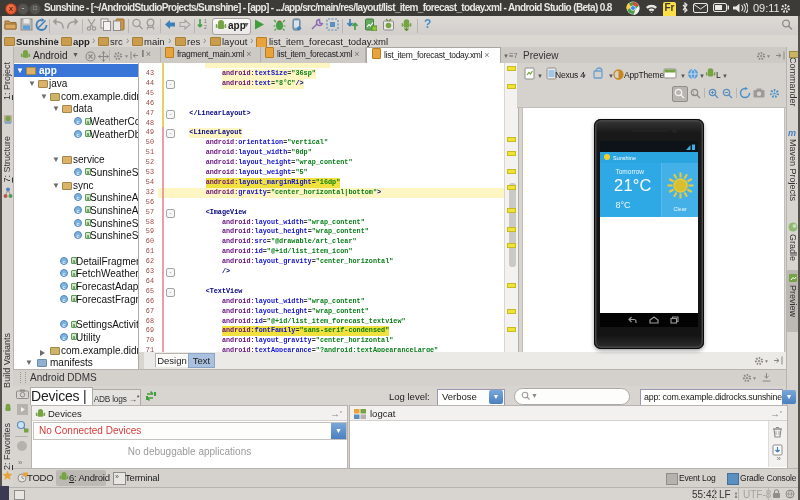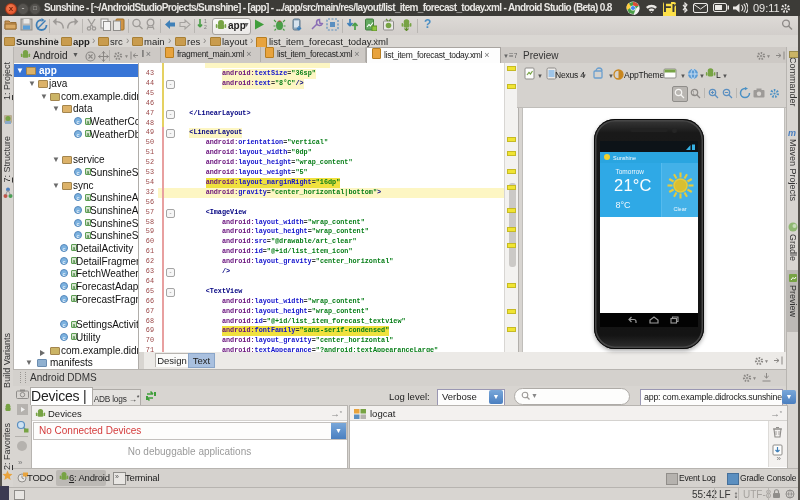--- a/index.html
+++ b/index.html
@@ -60,21 +60,21 @@
 
 #dtbar{left:144px;top:352px;width:373px;height:17px;background:#eceae7;border-bottom:1px solid #b7b4b0}
 .dtab{top:352.5px;height:13px;line-height:13px;font-size:9.5px;padding:0;text-align:center;color:#222}
 
 #pvheader{left:517px;top:47px;width:269px;height:16px;background:#cdc9c5;border-bottom:1px solid #a9a5a1}
 #pvtools{left:517px;top:63px;width:269px;height:44px;background:#d5d2ce;border-bottom:1px solid #bdbab6}
 #pvcanvas{left:522px;top:107px;width:261px;height:245px;background:#ffffff;border:1px solid #c0beba}
 #pvbottom{left:517px;top:352px;width:269px;height:17px;background:#eceae7;border-bottom:1px solid #b7b4b0}
 .pvi{font-size:8.5px;letter-spacing:-0.2px;color:#222}
 
-#phone{left:594px;top:119px;width:110px;height:230px;background:linear-gradient(180deg,#3a3a3a 0,#191919 6%,#141414 94%,#303030 100%);border-radius:21px;box-shadow:inset 0 0 0 1px #0a0a0a, inset 0 0 0 2.5px #474747, 0 2px 4px rgba(0,0,0,.35)}
+#phone{left:594px;top:119px;width:110px;height:230px;background:linear-gradient(180deg,#3a3a3a 0,#191919 6%,#141414 94%,#303030 100%);border-radius:7px;box-shadow:inset 0 0 0 1px #0a0a0a, inset 0 0 0 2.5px #474747, 0 2px 4px rgba(0,0,0,.35)}
 #screen{position:absolute;left:6px;top:22px;width:98px;height:186px;background:#fff;overflow:hidden}
 #sbar{position:absolute;left:0;top:0;width:98px;height:10.5px;background:#0d1318}
 #abar{position:absolute;left:0;top:10.5px;width:98px;height:11.5px;background:#2aa5e0}
 #wcard{position:absolute;left:0;top:22px;width:98px;height:54px;background:#2fa9e6}
 #wtile{position:absolute;left:60.5px;top:0px;width:37.5px;height:54px;background:#43b1e8;border-left:1px solid #55bbee}
 #navbar{position:absolute;left:0;top:171.5px;width:98px;height:14.5px;background:#030303}
 
 #ddmshead{left:13px;top:369px;width:773px;height:16px;background:#d4d1cd;border-top:1px solid #b7b4b0;border-bottom:1px solid #c3c0bc}
 #ddmstabs{left:13px;top:386px;width:773px;height:19px;background:#d8d5d1}
 #dicons{left:13px;top:405px;width:18px;height:63px;background:#d8d5d1}
@@ -108,21 +108,21 @@
       <path d="M12.6 5 a6 6 0 0 1 -5 8.9 l2-5.9z" fill="#f1f1f1"></path>
       <circle cx="7" cy="7" r="2.6" fill="#fff"></circle>
       <circle cx="7" cy="7" r="2.1" fill="#4285f4"></circle>
     </svg>
   </div>
 <div class="abs" style="left:645px;top:3px">
     <svg width="13" height="10">
       <path d="M1 4 A8 8 0 0 1 12 4 L10.4 5.8 A5.5 5.5 0 0 0 2.6 5.8 Z M3.6 6.8 A4 4 0 0 1 9.4 6.8 L7.9 8.5 A1.8 1.8 0 0 0 5.1 8.5 Z M6.5 9 l1 1 l-2 0 z" fill="#e9e7e4"></path>
     </svg>
   </div>
-<div class="abs" style="left:663px;top:2px;width:13px;height:19px;background:#fde047;border-radius:2px;color:#3c3b37;font-size:14px;font-weight:bold;text-align:center;line-height:11px">Fr</div>
+<div class="abs" style="left:663px;top:2px;width:13px;height:19px;background:#fde047;border-radius:2px;color:#3c3b37;font-size:10px;font-weight:bold;text-align:center;line-height:11px">Fr</div>
 <div class="abs" style="left:681px;top:2px">
     <svg width="8" height="11">
       <path d="M2 2.8 L6 8.2 L4 10 V1 L6 2.8 L2 8.2" fill="none" stroke="#e9e7e4" stroke-width="1.1"></path>
     </svg>
   </div>
 <div class="abs" style="left:693px;top:3px">
     <svg width="15" height="10">
       <rect x="0.5" y="0.5" width="14" height="9" rx="1.5" fill="none" stroke="#e9e7e4"></rect>
       <path d="M1 1.5 L7.5 6 L14 1.5" fill="none" stroke="#e9e7e4"></path>
     </svg>
@@ -452,25 +452,20 @@
     </div>
 <div class="trow" style="top:153.5px">
       <span class="cico" style="left:61px">c</span>
       <span class="lico" style="left:72px">a</span>
       <span class="tlab" style="left:77px">SunshineSy</span>
     </div>
 <div class="trow" style="top:166.2px">
       <span class="cico" style="left:61px">c</span>
       <span class="lico" style="left:72px">a</span>
       <span class="tlab" style="left:77px">SunshineSy</span>
-    </div>
-<div class="trow" style="top:178.9px">
-      <span class="cico" style="left:47px">c</span>
-      <span class="lico" style="left:58px">a</span>
-      <span class="tlab" style="left:63px">DetailActivity</span>
     </div>
 <div class="trow" style="top:191.7px">
       <span class="cico" style="left:47px">c</span>
       <span class="lico" style="left:58px">a</span>
       <span class="tlab" style="left:63px">DetailFragmen</span>
     </div>
 <div class="trow" style="top:204.3px">
       <span class="cico" style="left:47px">c</span>
       <span class="lico" style="left:58px">a</span>
       <span class="tlab" style="left:63px">FetchWeather</span>

